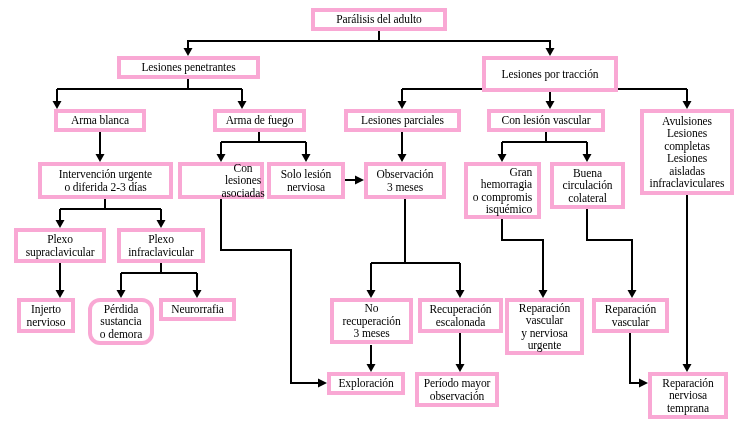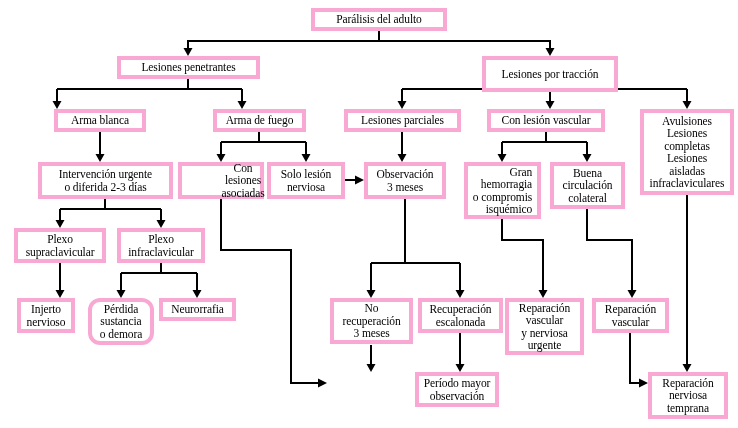--- a/index.html
+++ b/index.html
@@ -136,18 +136,19 @@
 recuperación
 3 meses</div>
     <div class="node" style="left: 418px; top: 298px; width: 85px; height: 35px;">Recuperación
 escalonada</div>
     <div class="node" style="left: 505px; top: 298px; width: 79px; height: 57px;">Reparación
 vascular
 y nerviosa
 urgente</div>
     <div class="node" style="left: 592px; top: 298px; width: 77px; height: 35px;">Reparación
 vascular</div>
+    <div class="node" style="left: 327px; top: 372px; width: 78px; height: 23px;">Exploración</div>
     <div class="node" style="left: 415px; top: 372px; width: 84px; height: 35px;">Período mayor
 observación</div>
     <div class="node" style="left: 648px; top: 372px; width: 80px; height: 47px;">Reparación
 nerviosa
 temprana</div>
   </div>
 
 </body></html>

